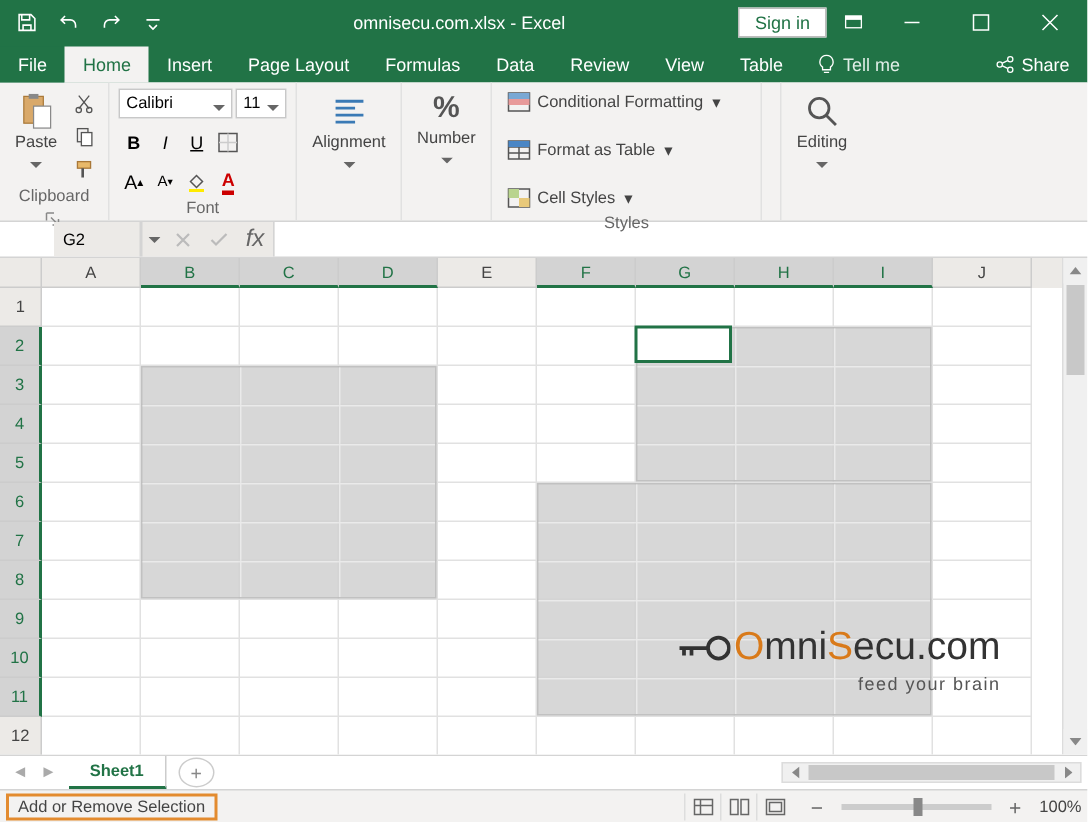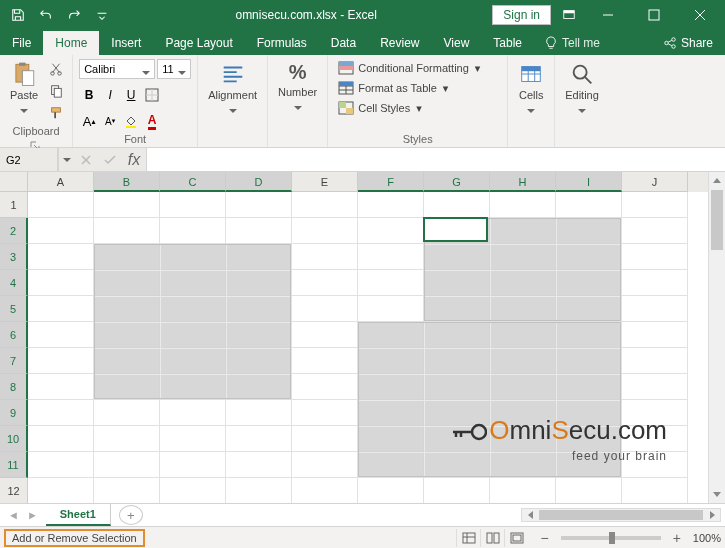--- a/index.html
+++ b/index.html
@@ -42,21 +42,21 @@
 .btn-row { display: flex; gap: 1px; align-items: center; margin-top: 3px; }
 .fmt-btn { width: 20px; height: 20px; display: flex; align-items: center; justify-content: center; cursor: pointer; font-size: 12px; }
 .styles-item { display: flex; align-items: center; gap: 4px; font-size: 11px; color: #444; padding: 2px 4px; cursor: pointer; }
 .styles-item svg { width: 16px; height: 14px; }
 .launcher { width:12px; height:12px; cursor:pointer; display:inline-flex;}
 .launcher svg { width:10px; height:10px; stroke:#888; fill:none;}
 .caret-down { width:8px; height:8px; }
 .caret-down svg { width:8px; height:4px; fill:#666;}
 
 
-.formula-bar { height: 24px; border-bottom: 1px solid #d4d4d4; display: flex; align-items: stretch; background:#fff;}
+.formula-bar { height: 24px; border-bottom: 1px solid #d4d4d4; display: flex; align-items: stretch; background:#fff;padding-left:36px;}
 .name-box { width: 58px; border-right: 1px solid #d4d4d4; display: flex; align-items: center; padding: 0 6px; font-size: 11px; background:#eceae7; gap:4px;}
 .name-box-caret { border-left:1px solid #d4d4d4; width:16px; display:flex; align-items:center; justify-content:center; background:#eceae7;}
 .fx-btns { display: flex; align-items: center; border-right: 1px solid #d4d4d4; background:#eceae7;}
 .fx-btn { width: 24px; height: 100%; display: flex; align-items: center; justify-content: center; cursor: pointer; color:#999;}
 .fx-input { flex: 1; padding: 0 6px; font-size: 11px; }
 
 
 .grid-area { position: relative; height: 331px; overflow: hidden; background:#fff;}
 .corner { position: absolute; left: 0; top: 0; width: 28px; height: 20px; background: #eceae7; border-right: 1px solid #ccc; border-bottom: 1px solid #ccc; }
 .col-headers { position: absolute; left: 28px; top: 0; right: 17px; height: 20px; display: flex; background: #eceae7; }
@@ -304,21 +304,21 @@
         <span>Number</span>
         <span class="caret-down"><svg viewBox="0 0 8 4">
               <path d="M0 0l4 4 4-4z"></path>
             </svg></span>
       </div>
     </div>
     <div class="group-label"></div>
   </div>
 
   <div class="group" style="min-width:180px;">
-    <div class="group-content" style="flex-direction:column; gap:2px;">
+    <div class="group-content" style="flex-direction:column; gap:14px;">
       <div class="styles-item">
         <svg viewBox="0 0 16 14">
             <rect x="1" y="1" width="14" height="12" fill="none" stroke="#555"></rect>
             <rect x="1" y="1" width="14" height="4" fill="#7aa8d4"></rect>
             <rect x="1" y="5" width="14" height="4" fill="#e89a9a"></rect>
           </svg>
         <span>Conditional Formatting</span>
           <span style="margin-left:2px">▾</span>
       </div>
       <div class="styles-item">
@@ -339,33 +339,20 @@
         <span>Cell Styles</span>
           <span style="margin-left:2px">▾</span>
       </div>
     </div>
     <div class="group-label">
         <span>Styles</span>
       </div>
   </div>
 
   <div class="group">
-    <div class="group-content">
-      <div class="big-btn">
-        <svg viewBox="0 0 28 28">
-            <rect x="4" y="6" width="20" height="16" fill="#fff" stroke="#4a86c5"></rect>
-            <rect x="4" y="6" width="20" height="5" fill="#4a86c5"></rect>
-            <path d="M11 6v16M18 6v16M4 14h20" stroke="#4a86c5"></path>
-          </svg>
-        <span>Cells</span>
-        <span class="caret-down"><svg viewBox="0 0 8 4">
-              <path d="M0 0l4 4 4-4z"></path>
-            </svg></span>
-      </div>
-    </div>
     <div class="group-label"></div>
   </div>
 
   <div class="group" style="border-right:none;">
     <div class="group-content">
       <div class="big-btn">
         <svg viewBox="0 0 28 28">
             <circle cx="12" cy="12" r="7" fill="none" stroke="#555" stroke-width="2"></circle>
             <path d="M17 17l7 7" stroke="#555" stroke-width="2"></path>
           </svg>

